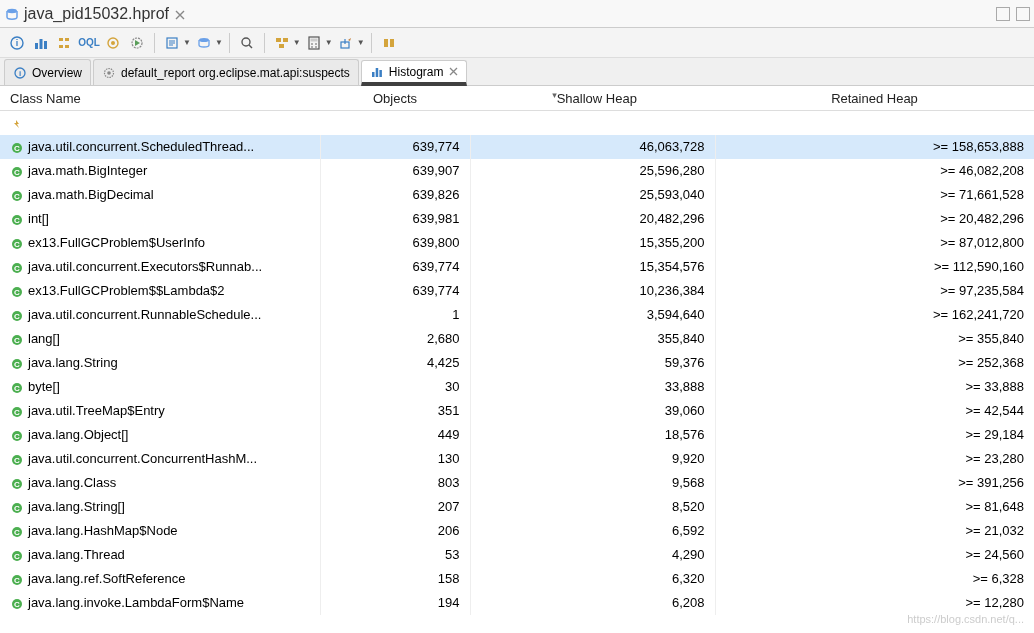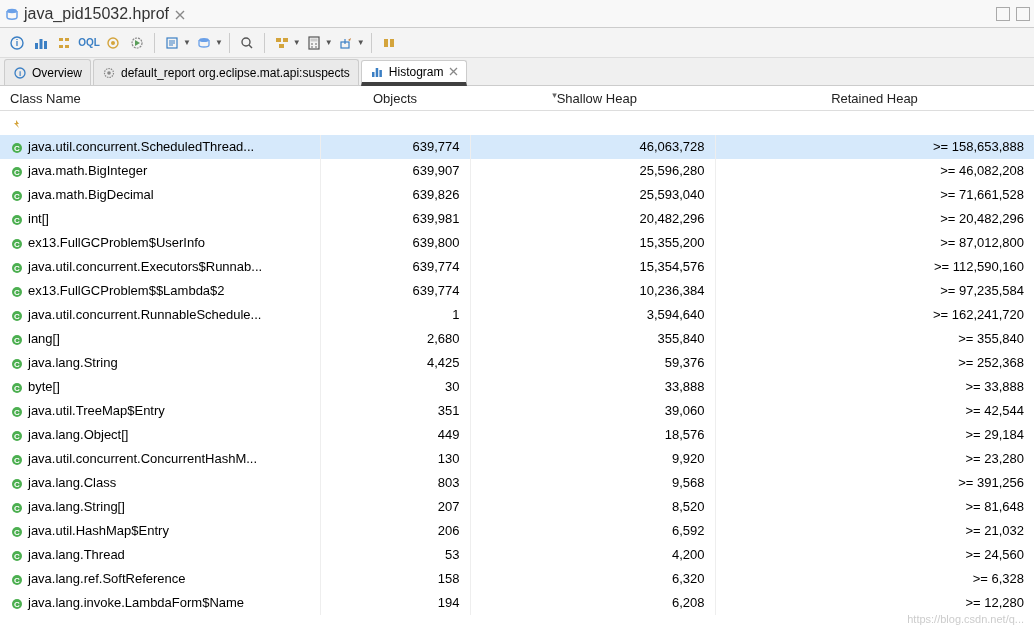--- a/index.html
+++ b/index.html
@@ -392,34 +392,34 @@
           <td class="col-sep">207</td>
           <td class="col-sep">8,520</td>
           <td>&gt;= 81,648</td>
         </tr>
         <tr class="data-row">
           <td class="col-sep"><span class="row-icon class-icon">
               <svg width="12" height="12" viewBox="0 0 12 12">
                 <circle cx="6" cy="6" r="5" fill="#4caf50"></circle>
                 <text x="6" y="9" text-anchor="middle" font-size="8" fill="#fff" font-weight="bold">C</text>
               </svg>
-            </span><span>java.util.HashMap$Entry</span></td>
+            </span><span>java.lang.HashMap$Node</span></td>
           <td class="col-sep">206</td>
           <td class="col-sep">6,592</td>
           <td>&gt;= 21,032</td>
         </tr>
         <tr class="data-row">
           <td class="col-sep"><span class="row-icon class-icon">
               <svg width="12" height="12" viewBox="0 0 12 12">
                 <circle cx="6" cy="6" r="5" fill="#4caf50"></circle>
                 <text x="6" y="9" text-anchor="middle" font-size="8" fill="#fff" font-weight="bold">C</text>
               </svg>
             </span><span>java.lang.Thread</span></td>
           <td class="col-sep">53</td>
-          <td class="col-sep">4,200</td>
+          <td class="col-sep">4,290</td>
           <td>&gt;= 24,560</td>
         </tr>
         <tr class="data-row">
           <td class="col-sep"><span class="row-icon class-icon">
               <svg width="12" height="12" viewBox="0 0 12 12">
                 <circle cx="6" cy="6" r="5" fill="#4caf50"></circle>
                 <text x="6" y="9" text-anchor="middle" font-size="8" fill="#fff" font-weight="bold">C</text>
               </svg>
             </span><span>java.lang.ref.SoftReference</span></td>
           <td class="col-sep">158</td>

